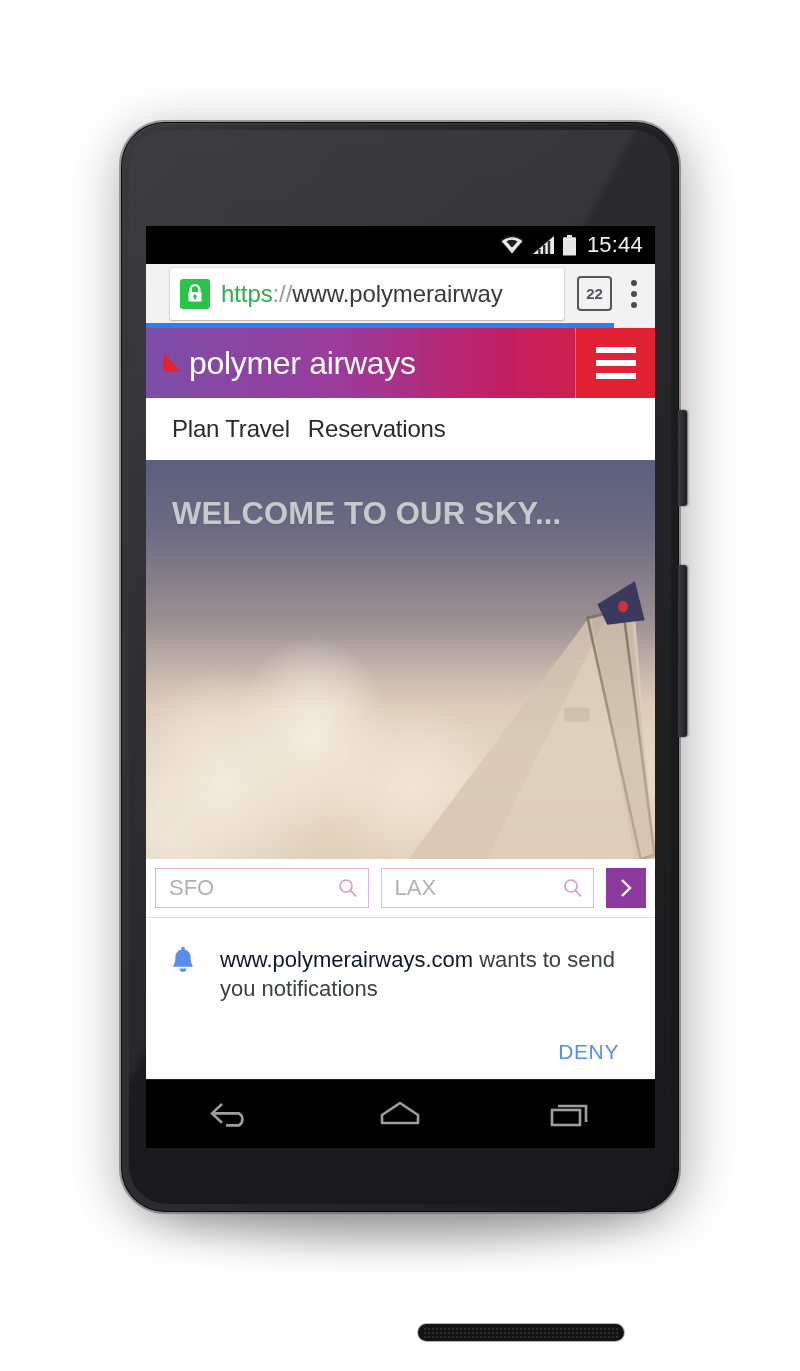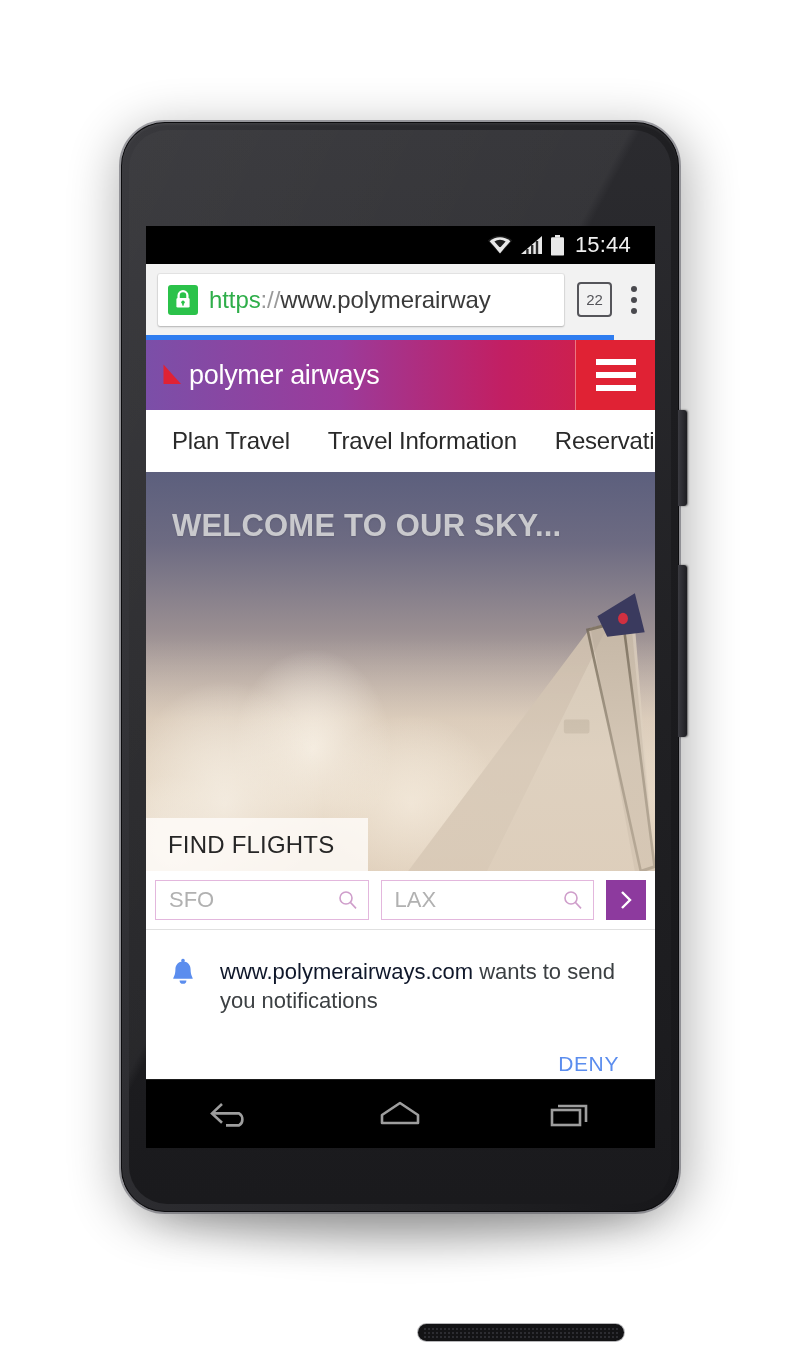--- a/index.html
+++ b/index.html
@@ -147,39 +147,39 @@
     overflow: hidden;
   }
 
   
   .status-bar {
     height: 38px;
     background: #000000;
     display: flex;
     align-items: center;
     justify-content: flex-end;
-    padding-right: 24px;
+    padding-right: 12px;
     gap: 7px;
     color: #e8e8e8;
   }
   .status-clock {
     font-size: 22px;
     letter-spacing: 0.2px;
     color: #f0f0f0;
     margin-left: 3px;
   }
   .ic { display: block; }
 
   
   .browser-chrome {
-    height: 71px;
+    height: 59px;
     background: #f2f2f2;
     display: flex;
     align-items: center;
-    padding: 0 2px 0 12px;
+    padding: 0 2px 0 24px;
     box-sizing: border-box;
   }
   .omnibox {
     flex: 1;
     height: 52px;
     background: #ffffff;
     border-radius: 2px;
     box-shadow: 0 1px 2px rgba(0,0,0,0.22), 0 0 0 1px rgba(0,0,0,0.05);
     display: flex;
     align-items: center;
@@ -211,21 +211,21 @@
   .tab-count {
     width: 31px;
     height: 31px;
     margin: 0 9px 0 13px;
     border: 2.5px solid #55555a;
     border-radius: 4px;
     display: flex;
     align-items: center;
     justify-content: center;
     font-size: 15px;
-    font-weight: normal;
+    font-weight: bold;
     color: #55555a;
     flex: none;
   }
   .kebab {
     width: 26px;
     height: 40px;
     margin-right: 6px;
     display: flex;
     flex-direction: column;
     align-items: center;
@@ -267,21 +267,21 @@
     min-width: 0;
   }
   .brand-mark {
     width: 25px;
     height: 25px;
     flex: none;
     margin-right: 2px;
   }
   .brand-name {
     color: #ffffff;
-    font-size: 27px;
+    font-size: 32px;
     letter-spacing: -0.3px;
     white-space: nowrap;
   }
   .menu-btn {
     width: 79px;
     background: #e02234;
     border-left: 1px solid rgba(255,255,255,0.38);
     display: flex;
     flex-direction: column;
     align-items: center;
@@ -296,21 +296,21 @@
     display: block;
   }
 
   
   .site-nav {
     height: 62px;
     background: #ffffff;
     display: flex;
     align-items: center;
     padding-left: 26px;
-    gap: 38px;
+    gap: 18px;
     white-space: nowrap;
   }
   .nav-item {
     font-size: 24px;
     color: #2a2a2a;
     letter-spacing: -0.2px;
   }
 
   
   .hero {
@@ -544,38 +544,36 @@
       </div>
       <div class="menu-btn">
         <i></i>
           <i></i>
           <i></i>
       </div>
     </div>
 
     <div class="site-nav">
       <div class="nav-item">Plan Travel</div>
-      <div class="nav-item">Travel Information</div>
       <div class="nav-item">Reservations</div>
     </div>
 
     <div class="hero">
       <div class="hero-clouds"></div>
       <svg class="wing" viewBox="0 0 320 250" preserveAspectRatio="none">
         <path d="M320 250 L70 250 L255 38 L296 30 Z" fill="#cdbfae" opacity="0.95"></path>
         <path d="M320 250 L150 250 L268 44 L300 36 Z" fill="#d8cbba" opacity="0.9"></path>
         <path d="M255 38 L296 30 L320 250 L300 250 Z" fill="#b9ab9a" opacity="0.55"></path>
         <path d="M252 40 L288 32 L320 246 L306 250 Z" fill="none" stroke="#6d6352" stroke-width="2.6" opacity="0.75"></path>
         <path d="M262 28 L300 8 L310 42 L272 46 Z" fill="#3a3a5e"></path>
         <circle cx="288" cy="30" r="5" fill="#d03040"></circle>
         <rect x="228" y="118" width="26" height="12" rx="2" fill="#bdaf9e" opacity="0.8"></rect>
       </svg>
       <div class="hero-haze"></div>
       <div class="hero-title">WELCOME TO OUR SKY...</div>
-      <div class="find-flights-tab">FIND FLIGHTS</div>
     </div>
 
     <div class="search-row">
       <div class="search-field">
         <span>SFO</span>
         <svg width="20" height="20" viewBox="0 0 20 20">
           <circle cx="8" cy="8" r="6" fill="none" stroke="#cf9ecb" stroke-width="1.6"></circle>
           <line x1="12.4" y1="12.4" x2="18" y2="18.4" stroke="#cf9ecb" stroke-width="1.6"></line>
         </svg>
       </div>

